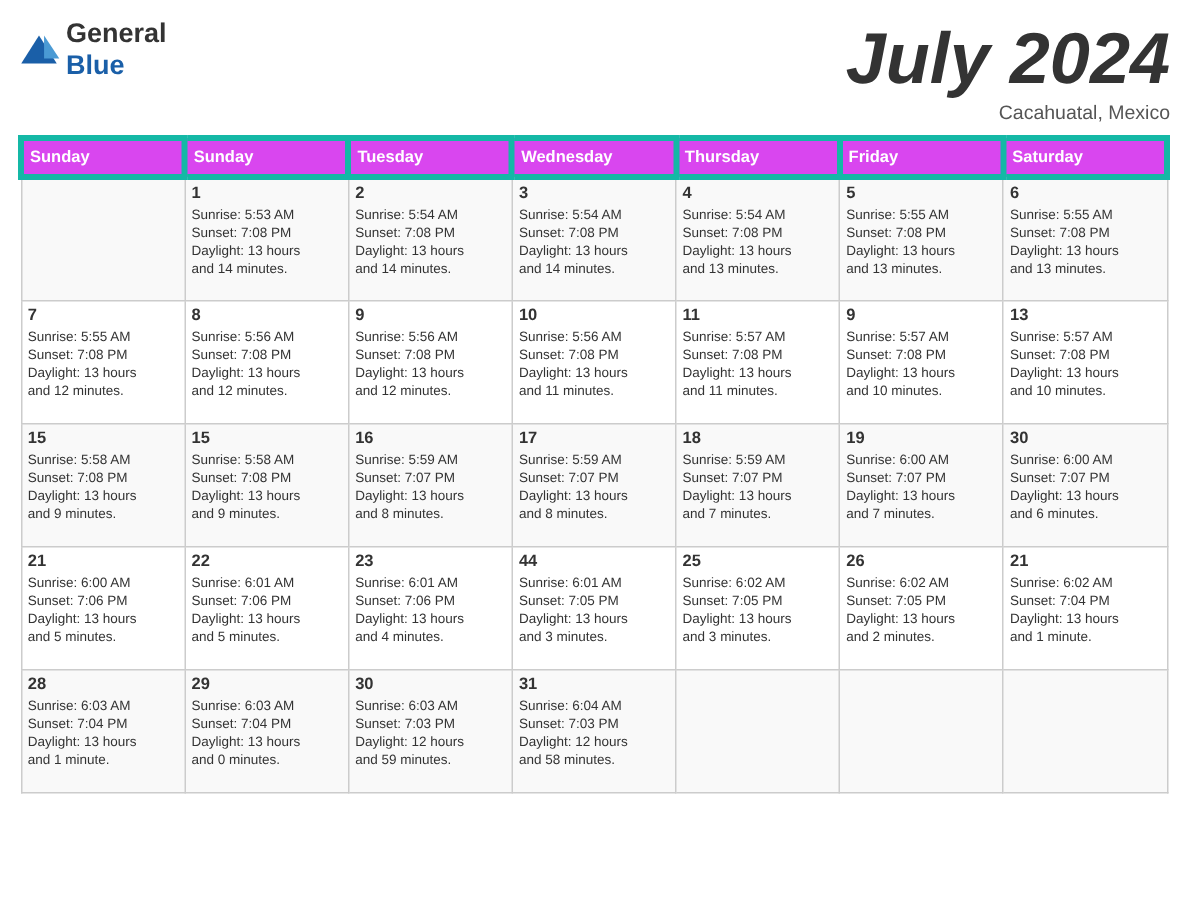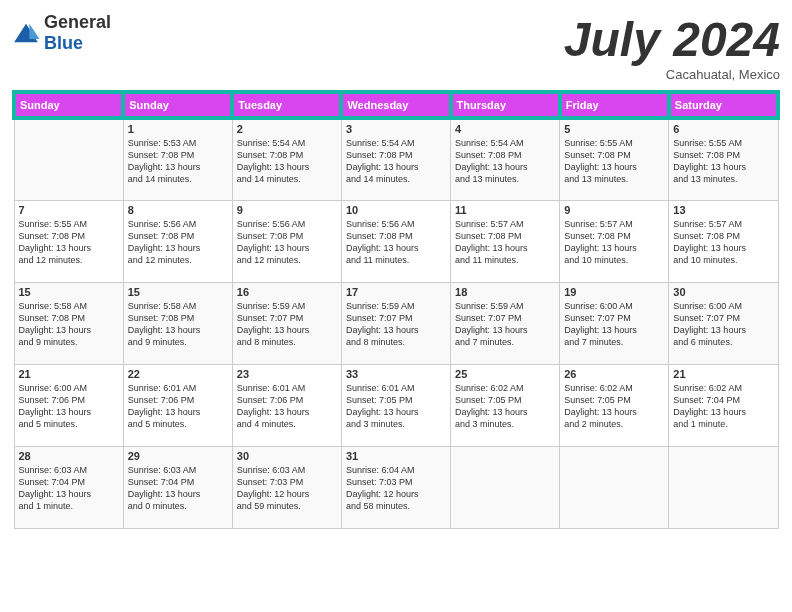--- a/index.html
+++ b/index.html
@@ -220,21 +220,21 @@
         </td>
         <td>
           <span class="day-number">22</span>
           <div class="day-info">Sunrise: 6:01 AM<br>Sunset: 7:06 PM<br>Daylight: 13 hours<br>and 5 minutes.</div>
         </td>
         <td>
           <span class="day-number">23</span>
           <div class="day-info">Sunrise: 6:01 AM<br>Sunset: 7:06 PM<br>Daylight: 13 hours<br>and 4 minutes.</div>
         </td>
         <td>
-          <span class="day-number">33</span>
+          <span class="day-number">44</span>
           <div class="day-info">Sunrise: 6:01 AM<br>Sunset: 7:05 PM<br>Daylight: 13 hours<br>and 3 minutes.</div>
         </td>
         <td>
           <span class="day-number">25</span>
           <div class="day-info">Sunrise: 6:02 AM<br>Sunset: 7:05 PM<br>Daylight: 13 hours<br>and 3 minutes.</div>
         </td>
         <td>
           <span class="day-number">26</span>
           <div class="day-info">Sunrise: 6:02 AM<br>Sunset: 7:05 PM<br>Daylight: 13 hours<br>and 2 minutes.</div>
         </td>

